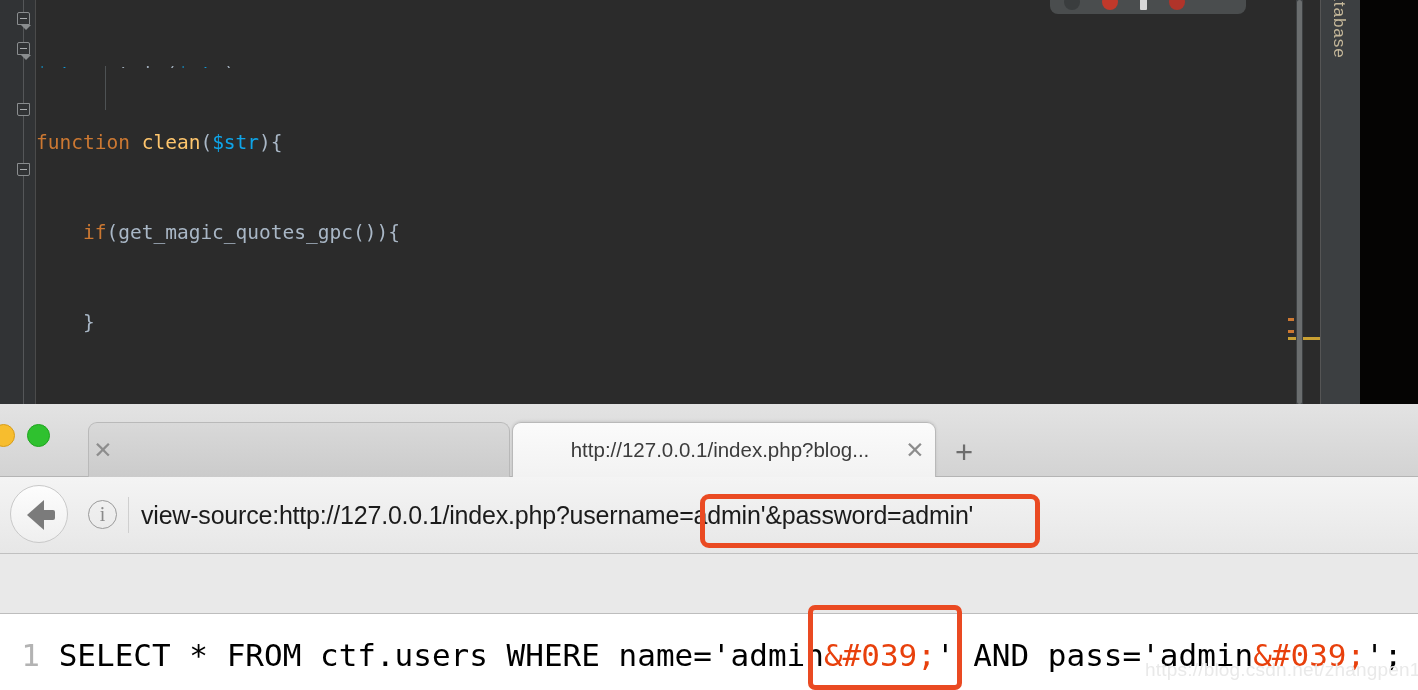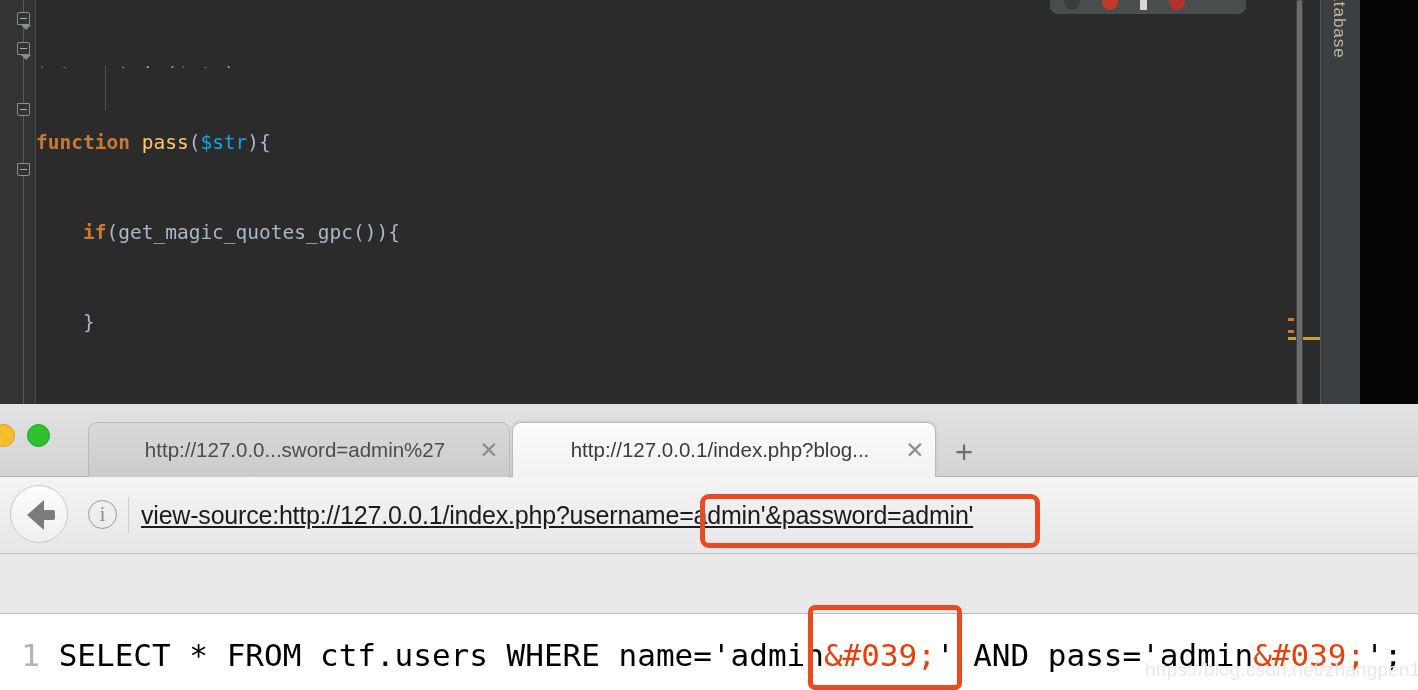--- a/index.html
+++ b/index.html
@@ -66,21 +66,21 @@
     color: #a9b7c6;
     padding-top: 0px;
   }
   .code .ln { display: block; height: 30px; }
   .code .clipped {
     height: 8px; overflow: hidden;
     opacity: 0.9;
   }
 
   
-  .kw   { color: #cc7832; font-weight: bold; }
+  .kw   { color: #cc7832; font-weight: normal; }
   .fn   { color: #ffc66d; }
   .var  { color: #0ea5e9; }
   .plain{ color: #a9b7c6; }
   .punc { color: #a9b7c6; }
   .brace{ color: #a9b7c6; }
   .indent-guide {
     position: absolute;
     width: 1px; background: #4e5254;
   }
 
@@ -245,21 +245,20 @@
   }
   .urlfield {
     position: absolute; left: 141px; top: 16px;
     width: 1260px; height: 44px;
     background: transparent;
     font-size: 25px;
     color: #1b1b1b;
     line-height: 44px;
     white-space: nowrap;
     letter-spacing: -0.2px;
-    text-decoration: underline;
   }
   .urlbox-highlight {
     position: absolute; left: 700px; top: 494px;
     width: 340px; height: 54px;
     border: 5px solid #ea4a22;
     border-radius: 9px;
     background: rgba(255,255,255,0.0);
     z-index: 6;
     pointer-events: none;
   }
@@ -321,21 +320,21 @@
       <div class="ide-gutter">
         <div class="fold-rail"></div>
         <div class="fold-marker open" style="top:12px"></div>
         <div class="fold-marker open" style="top:42px"></div>
         <div class="fold-marker close" style="top:103px"></div>
         <div class="fold-marker close" style="top:163px"></div>
       </div>
 
       <div class="code">
         <span class="ln clipped"><span class="var">$str</span> <span class="punc">=</span> <span class="plain">trim</span><span class="punc">(</span><span class="var">$str</span><span class="punc">);</span></span>
-        <span class="ln"><span class="kw">function</span> <span class="fn">pass</span><span class="punc">(</span><span class="var">$str</span><span class="punc">){</span></span>
+        <span class="ln"><span class="kw">function</span> <span class="fn">clean</span><span class="punc">(</span><span class="var">$str</span><span class="punc">){</span></span>
         <span class="ln">    <span class="kw">if</span><span class="punc">(</span><span class="plain">get_magic_quotes_gpc</span><span class="punc">()){</span></span>
         <span class="ln">    <span class="brace">}</span></span>
         
         
         
         
         
         
         
         
@@ -368,21 +367,20 @@
 
   <div class="browser">
 
     <div class="tabbar">
       <div class="traffic">
         <span class="tl yellow"></span>
         <span class="tl green"></span>
       </div>
 
       <div class="tab inactive">
-        <span class="tab-title">http://127.0.0...sword=admin%27</span>
         <span class="tab-close">✕</span>
       </div>
 
       <div class="tab active">
         <span class="tab-title">http://127.0.0.1/index.php?blog...</span>
         <span class="tab-close">✕</span>
       </div>
 
       <div class="newtab">+</div>
     </div>

